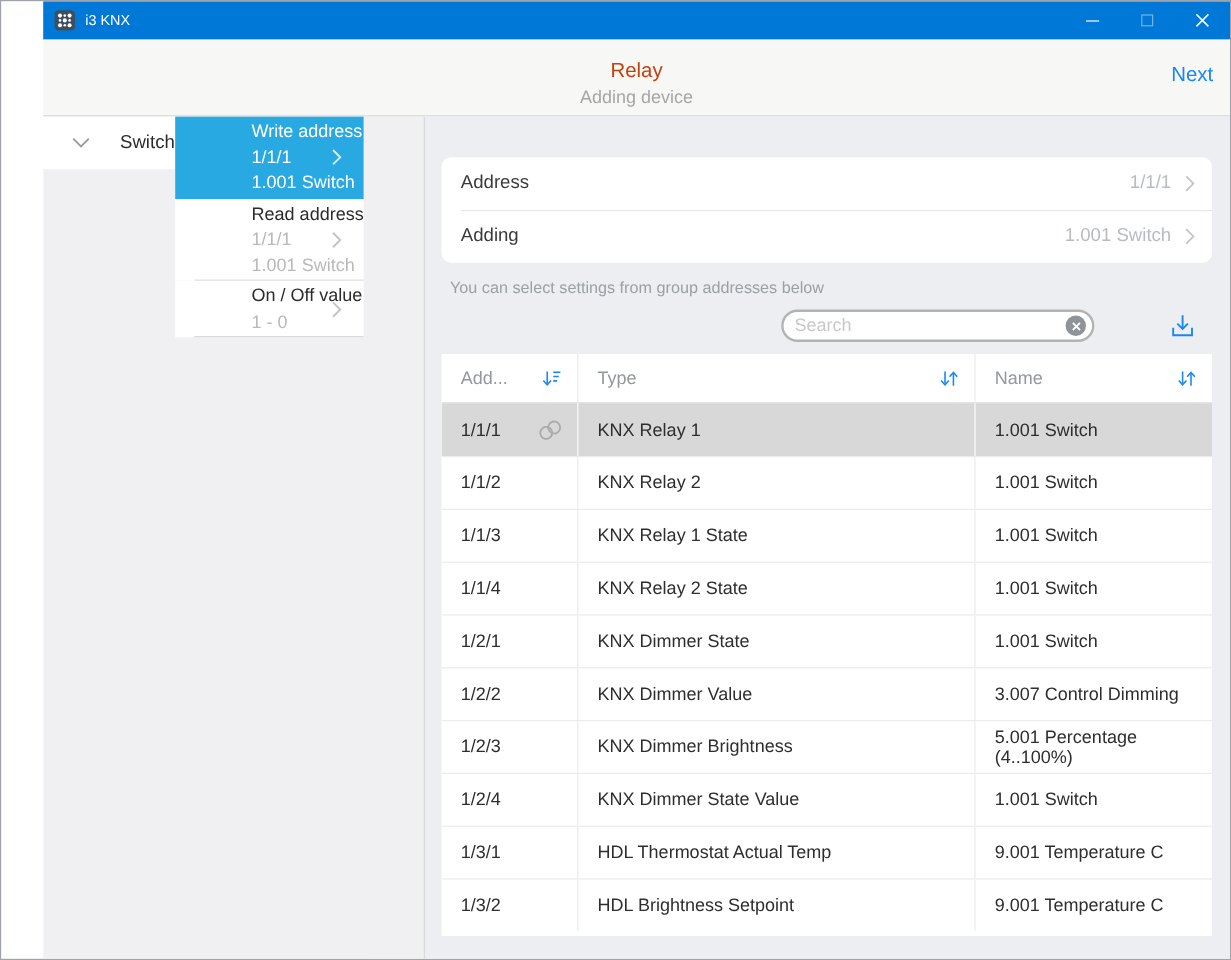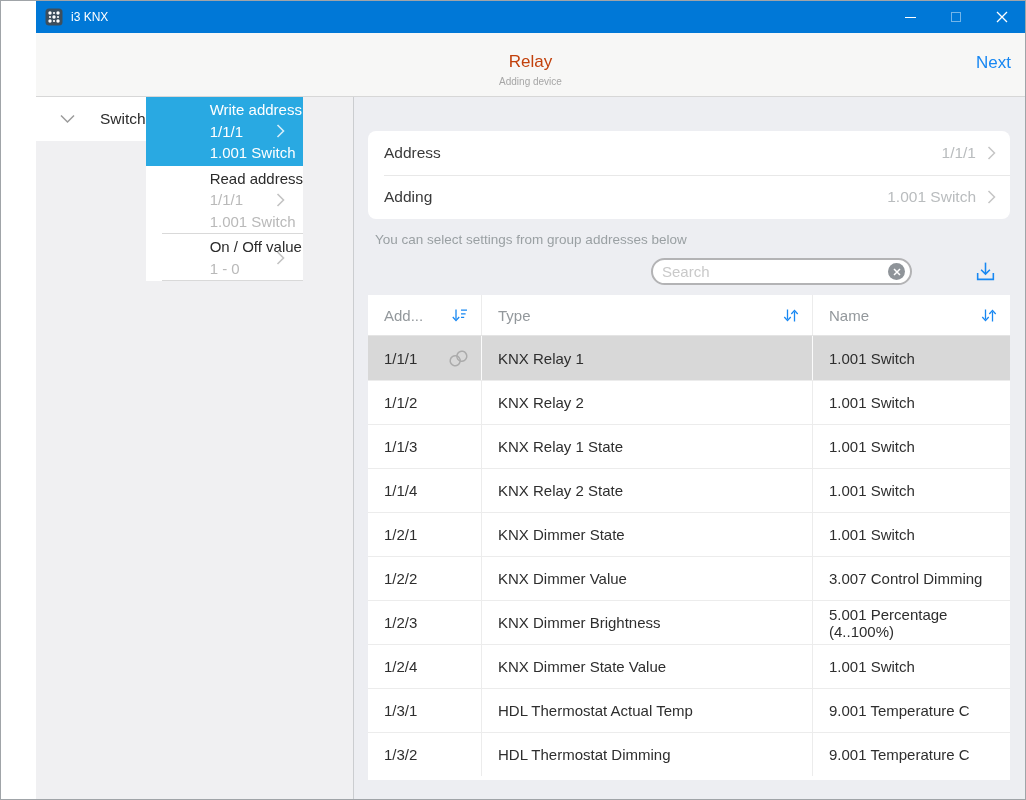--- a/index.html
+++ b/index.html
@@ -18,21 +18,21 @@
   .wincontrols{ margin-left:auto; display:flex; height:100%; }
   .winbtn{ width:46px; height:100%; display:flex; align-items:center; justify-content:center; cursor:default; }
   .glyph-min{ width:11px; height:1px; background:#fff; display:block; }
   .glyph-max{ width:10px; height:10px; border:1px solid rgba(255,255,255,.45); display:block; }
 
   
   .header{ height:64px; flex:none; background:#f7f7f6; border-bottom:1px solid #d7d7d7;
            position:relative; display:flex; align-items:center; justify-content:center; }
   .header-center{ display:flex; flex-direction:column; align-items:center; padding-top:10px; }
   .page-title{ font-size:17px; color:#c2410c; }
-  .page-subtitle{ font-size:10px; color:#a6a6a6; margin-top:4px; }
+  .page-subtitle{ font-size:15px; color:#a6a6a6; margin-top:4px; }
   .next-btn{ position:absolute; right:14px; top:50%; transform:translateY(-62%);
              color:#1787f2; font-size:17px; cursor:pointer; text-decoration:none; }
 
   
   .body{ flex:1; display:flex; overflow:hidden; }
 
   
   .sidebar{ width:318px; flex:none; border-right:1px solid #cbcdd0; background:#f0f0f2;
             display:flex; flex-direction:row; }
   .sidebar-strip{ height:32px; flex:none; background:#ebebeb; border-bottom:1px solid #c3c3c4; }
@@ -357,21 +357,21 @@
               </div>
               <div class="td">
                 <span>9.001 Temperature C</span>
               </div>
             </div>
             <div class="trow">
               <div class="td">
                 <span>1/3/2</span>
               </div>
               <div class="td">
-                <span>HDL Thermostat Dimming</span>
+                <span>HDL Brightness Setpoint</span>
               </div>
               <div class="td">
                 <span>9.001 Temperature C</span>
               </div>
             </div>
           </div>
       </div>
 
     </div>
   </div>

